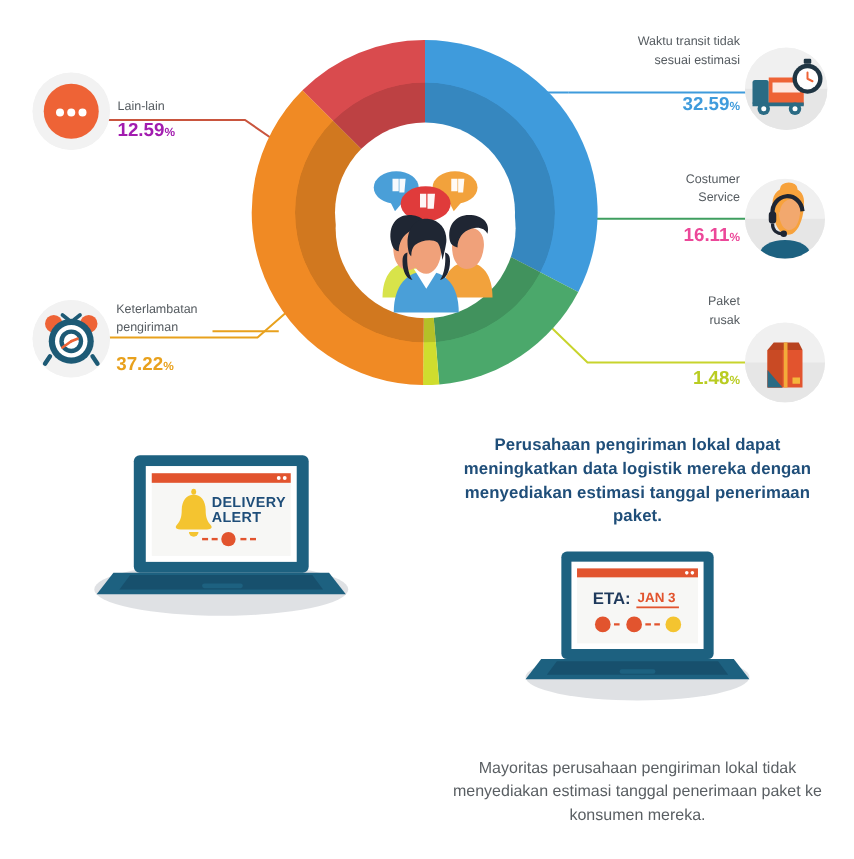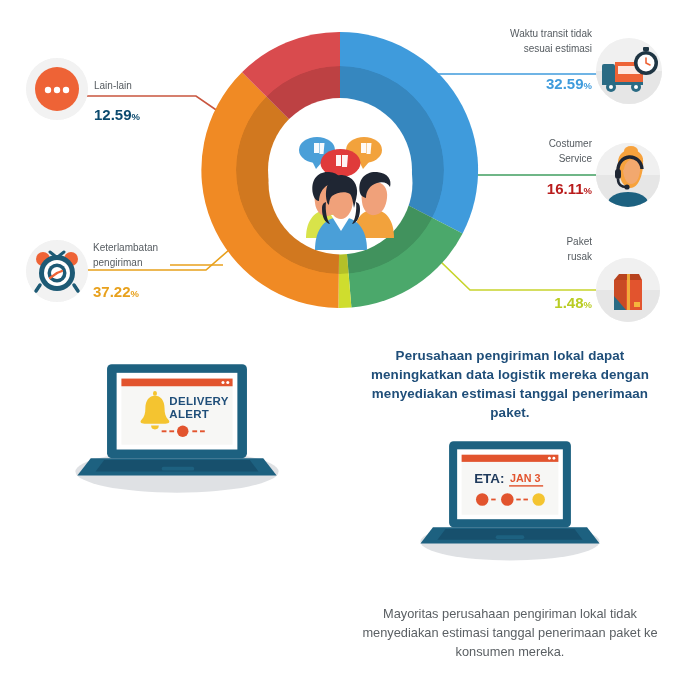--- a/index.html
+++ b/index.html
@@ -171,21 +171,21 @@
     <div class="badge" style="left:26px; top:58px; width:62px; height:62px;">
       <svg viewBox="0 0 62 62">
         <circle cx="31" cy="31" r="31" fill="#f2f2f2"></circle>
         <circle cx="31" cy="31" r="22" fill="#ee6336"></circle>
         <circle cx="22" cy="32" r="3.2" fill="#ffffff"></circle>
         <circle cx="31" cy="32" r="3.2" fill="#ffffff"></circle>
         <circle cx="40" cy="32" r="3.2" fill="#ffffff"></circle>
       </svg>
     </div>
     <div class="legend-label left" style="left:94px; top:78px; width:110px;">Lain-lain</div>
-    <div class="legend-pct" style="left:94px; top:106px; color:#0c4a6e;">
+    <div class="legend-pct" style="left:94px; top:96px; color:#a21caf;">
       <span>12.59</span><span class="sfx">%</span>
     </div>
 
     <div class="badge" style="left:26px; top:240px; width:62px; height:62px;">
       <svg viewBox="0 0 62 62">
         <circle cx="31" cy="31" r="31" fill="#f2f2f2"></circle>
         <circle cx="17" cy="19" r="7" fill="#ee6336"></circle>
         <circle cx="45" cy="19" r="7" fill="#ee6336"></circle>
         <path d="M14,45 l-4,6 M48,45 l4,6" stroke="#1d5a75" stroke-width="3.5" stroke-linecap="round"></path>
         <circle cx="31" cy="33" r="18" fill="#1d5a75"></circle>
@@ -245,21 +245,21 @@
         <ellipse cx="35" cy="8" rx="7" ry="5" fill="#f7a23c"></ellipse>
 
         <path d="M22,28 a12,13 0 0,1 24,-2" fill="none" stroke="#1f2633" stroke-width="3.4"></path>
         <rect x="19" y="26" width="6" height="10" rx="3" fill="#1f2633"></rect>
         <path d="M22,36 c0,6 4,8 8,8" fill="none" stroke="#1f2633" stroke-width="2.6"></path>
         <circle cx="31" cy="44" r="2.6" fill="#1f2633"></circle>
       </svg>
     </div>
     <div class="legend-label right" style="left:500px; top:136px; width:92px;">Costumer
 Service</div>
-    <div class="legend-pct" style="left:492px; top:180px; width:100px; text-align:right; color:#b91c1c;">
+    <div class="legend-pct" style="left:492px; top:180px; width:100px; text-align:right; color:#ec4899;">
       <span>16.11</span><span class="sfx">%</span>
     </div>
 
     <div class="badge" style="left:596px; top:258px; width:64px; height:64px;">
       <svg viewBox="0 0 64 64">
         <circle cx="32" cy="32" r="32" fill="#f0f0f0"></circle>
         <rect x="0" y="32" width="64" height="32" fill="#e6e6e6"></rect>
 
         <path d="M18,22 h28 v30 h-28 Z" fill="#e2542e"></path>
         <path d="M18,22 l5,-6 h20 l3,6 Z" fill="#b8431f"></path>

